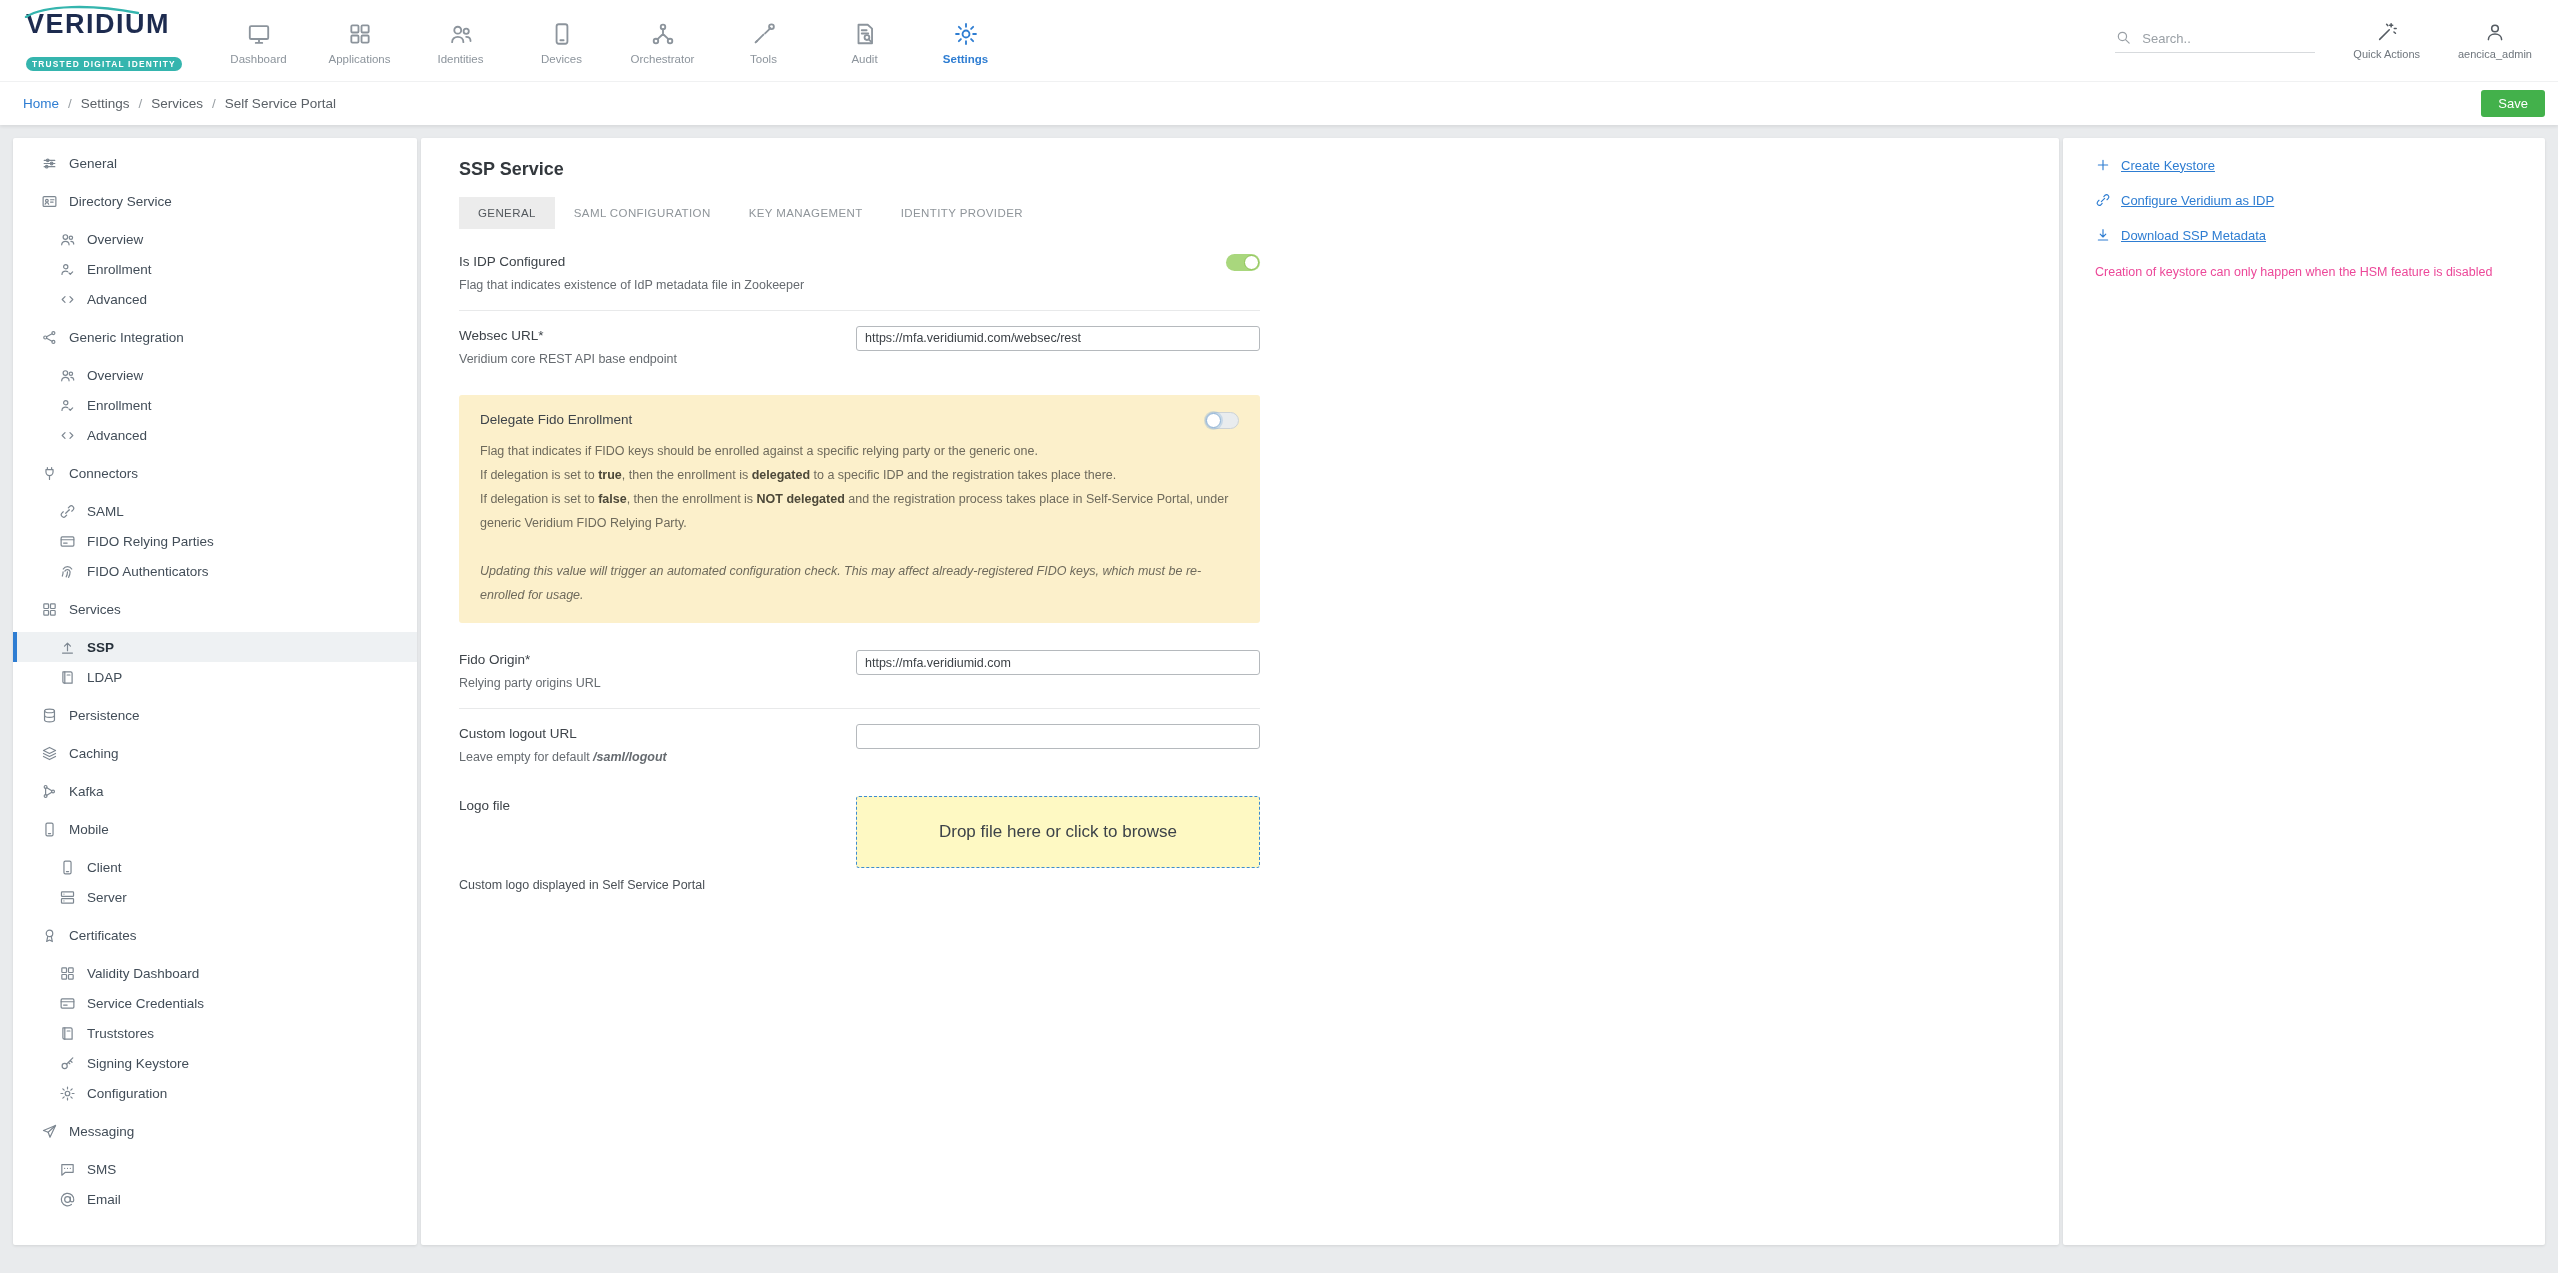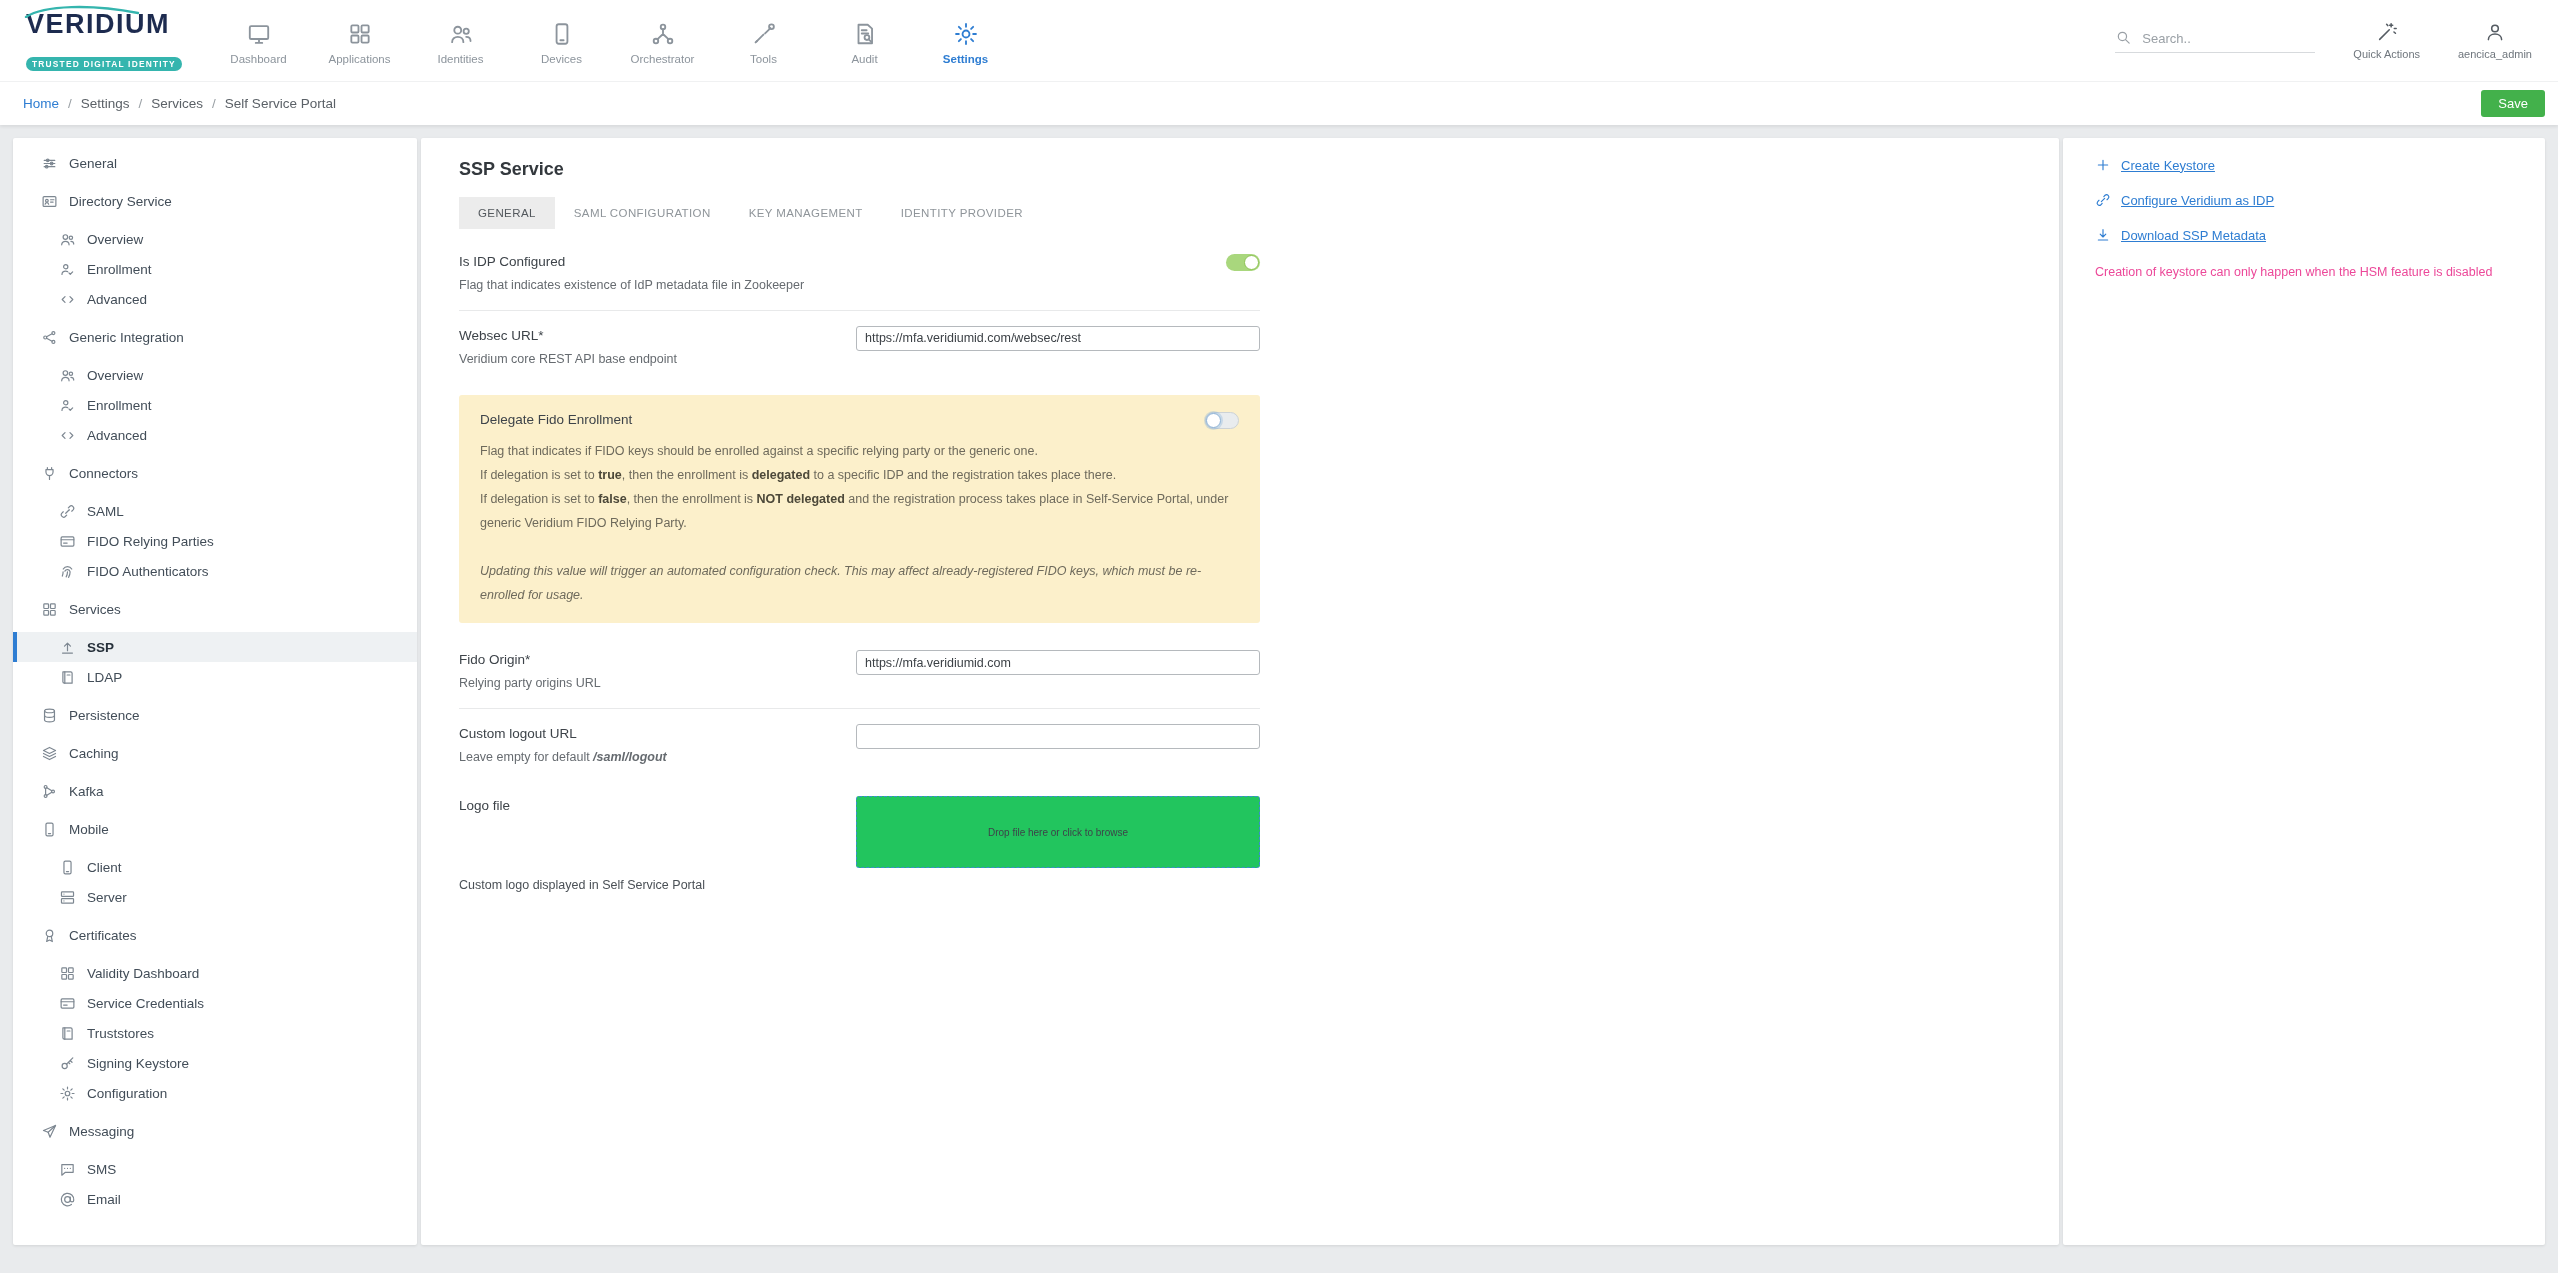--- a/index.html
+++ b/index.html
@@ -129,21 +129,21 @@
   .highlight .hl-head { display: flex; justify-content: space-between; align-items: flex-start; }
   .hl-body { margin-top: 10px; }
   .hl-p { font-size: 12.5px; color: #6e6a5c; line-height: 24px; }
   .hl-p .b { font-weight: bold; color: #4c4839; }
   .hl-p.warn { font-style: italic; margin-top: 24px; width: 740px; }
 
   
   .dropzone {
     width: 404px; height: 72px; border: 1.5px dashed #3b8bd4; border-radius: 3px;
     display: flex; align-items: center; justify-content: center;
-    font-size: 10px; color: #3d4349; cursor: pointer; background: #22c55e;
+    font-size: 17px; color: #3d4349; cursor: pointer; background: #fef9c3;
   }
   .logo-note { font-size: 12.5px; color: #4a5056; margin-top: 4px; }
 
   
   .rightpanel { width: 482px; flex: none; padding: 19px 32px; }
   .action-link { display: flex; align-items: center; gap: 10px; color: #2e7dd2; margin-bottom: 19px; cursor: pointer; }
   .action-link .aicon { width: 16px; height: 16px; flex: none; }
   .action-link .aicon svg { width: 100%; height: 100%; }
   .action-link .alabel { font-size: 13px; text-decoration: underline; }
   .rp-note { margin-top: 18px; width: 406px; font-size: 12.5px; color: #ec4899; line-height: 1.65; }

